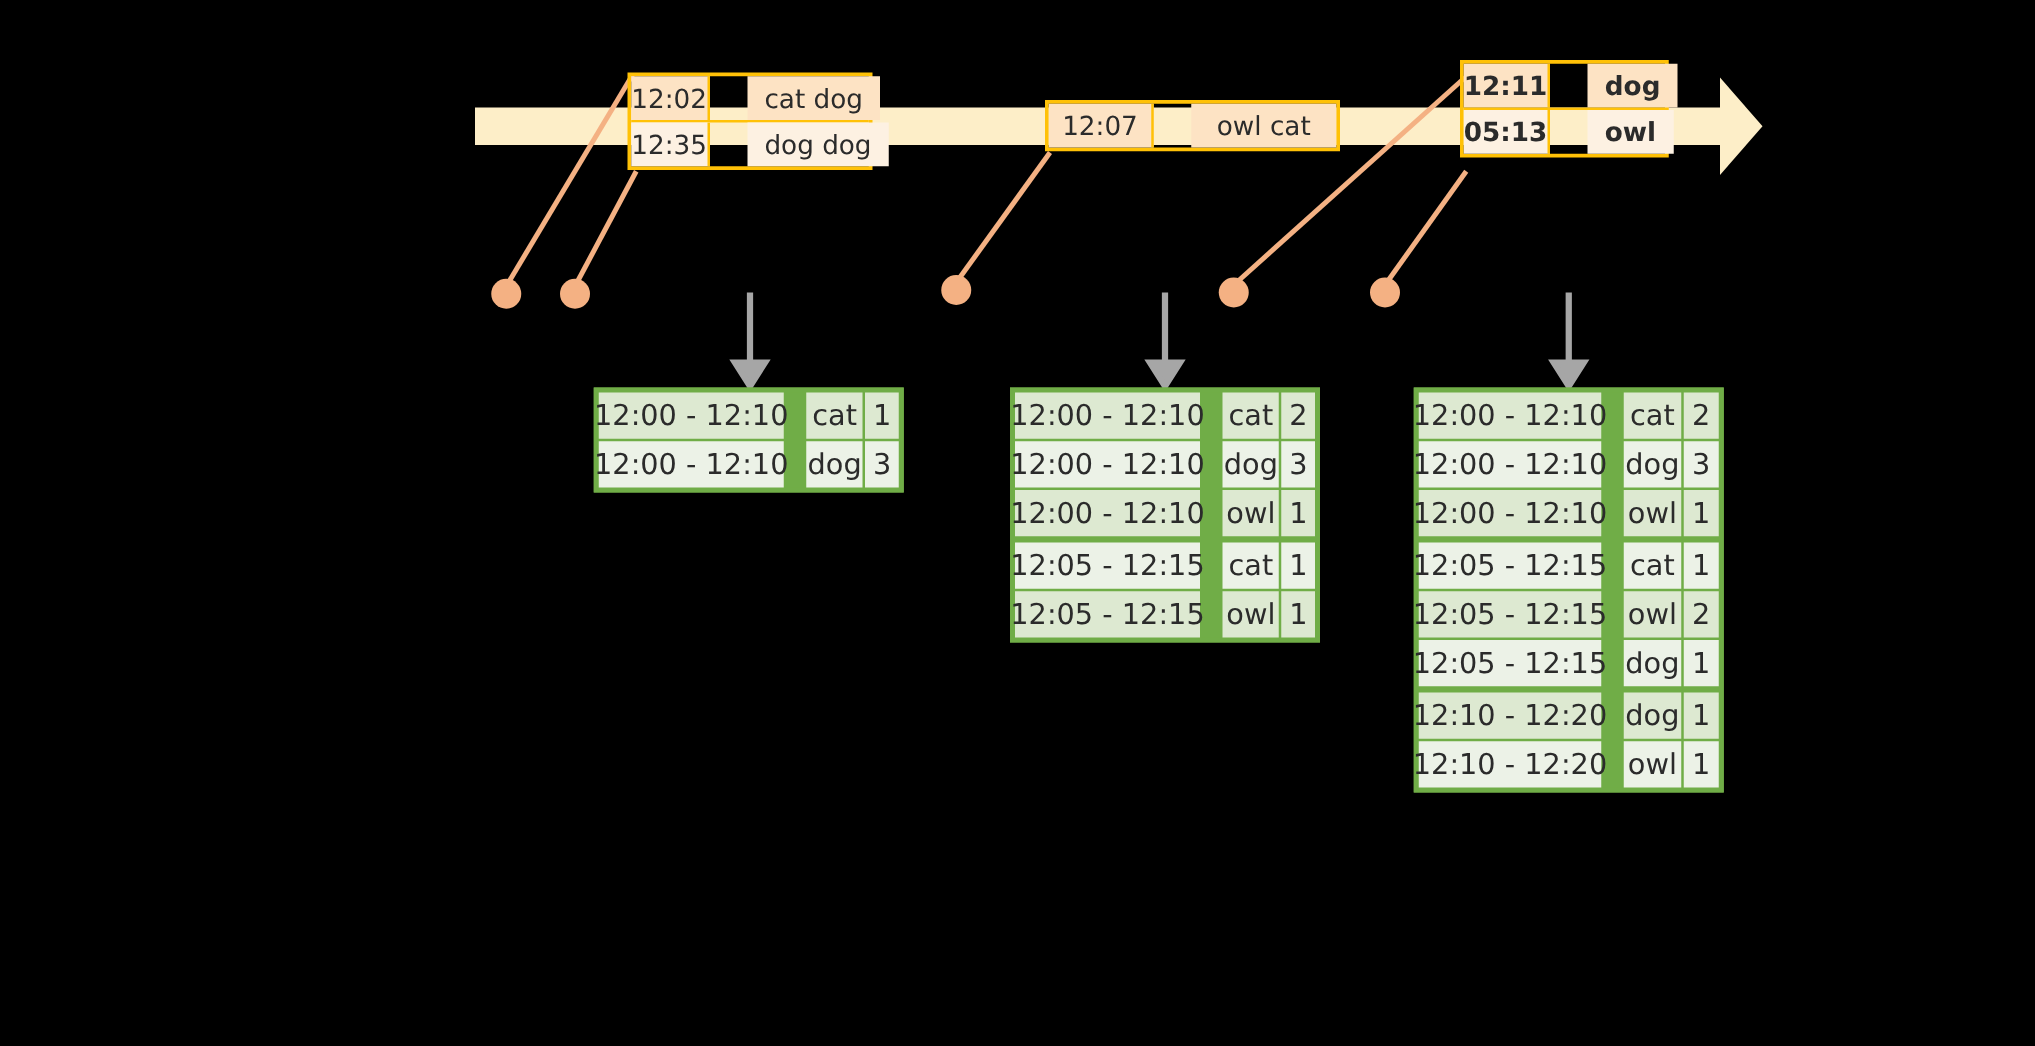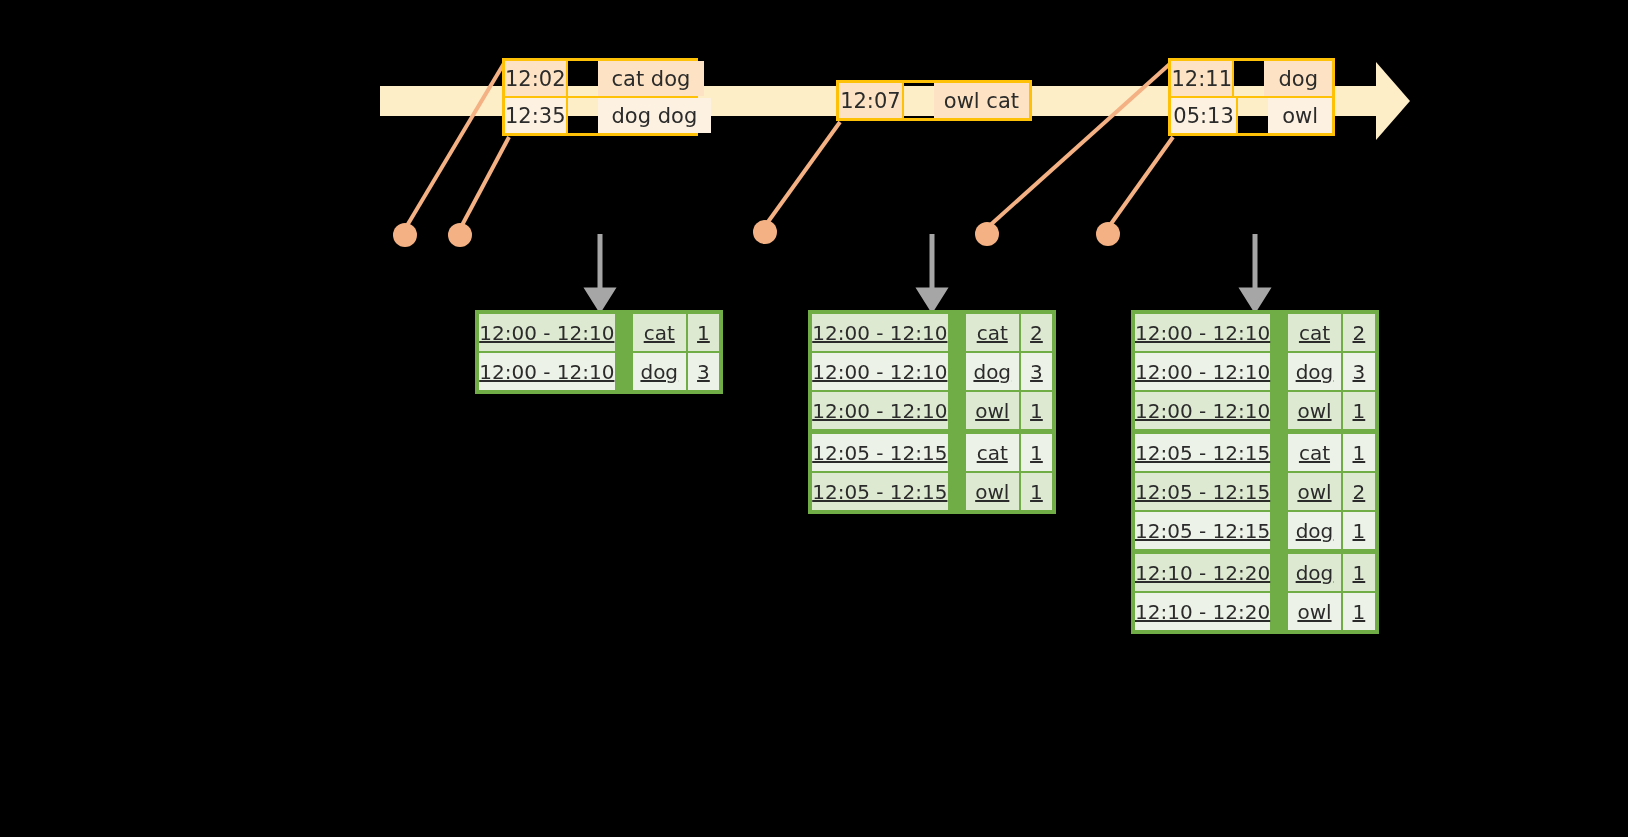--- a/index.html
+++ b/index.html
@@ -66,22 +66,22 @@
     border-right: 2px solid #ffc107;
   }
   .event-cell.payload {
     flex: 1 1 auto;
     padding: 0 14px;
   }
   .shade-a .event-cell { background: #fde3c4; }
   .shade-b .event-cell { background: #fdf1e2; }
 
   #event-box-1 { left: 502px; top: 58px; width: 196px; height: 78px; }
-  #event-box-2 { left: 836px; top: 80px; width: 196px; height: 41px; }
-  #event-box-3 { left: 1168px; top: 58px; width: 167px; height: 78px; }
+  #event-box-2 { left: 836px; top: 80px; width: 236px; height: 41px; }
+  #event-box-3 { left: 1168px; top: 48px; width: 167px; height: 78px; font-weight: bold; }
   #event-box-2 .event-cell.payload { padding: 0 10px; }
   #event-box-3 .event-cell.time { width: 76px; }
 
   
   .dot {
     position: absolute;
     width: 24px;
     height: 24px;
     border-radius: 50%;
     background: #f4b183;
@@ -100,25 +100,24 @@
   .res-row {
     display: flex;
     height: 37px;
   }
   .res-row + .res-row { margin-top: 2px; }
   .res-row.group-break { margin-top: 5px; }
   .res-cell {
     display: flex;
     align-items: center;
     justify-content: center;
-    font-size: 20px;
+    font-size: 23px;
     color: #2b2b2b;
     box-sizing: border-box;
     white-space: nowrap;
-    text-decoration: underline;
   }
   .res-cell.window { width: 148px; }
   .res-cell.key { width: 58px; margin-left: 18px; }
   .res-cell.count { width: 34px; margin-left: 2px; }
   .row-a .res-cell { background: #dde9d1; }
   .row-b .res-cell { background: #ecf2e7; }
 
   #result-table-1 { left: 475px; top: 310px; width: 248px; }
   #result-table-2 { left: 808px; top: 310px; width: 248px; }
   #result-table-3 { left: 1131px; top: 310px; width: 248px; }

